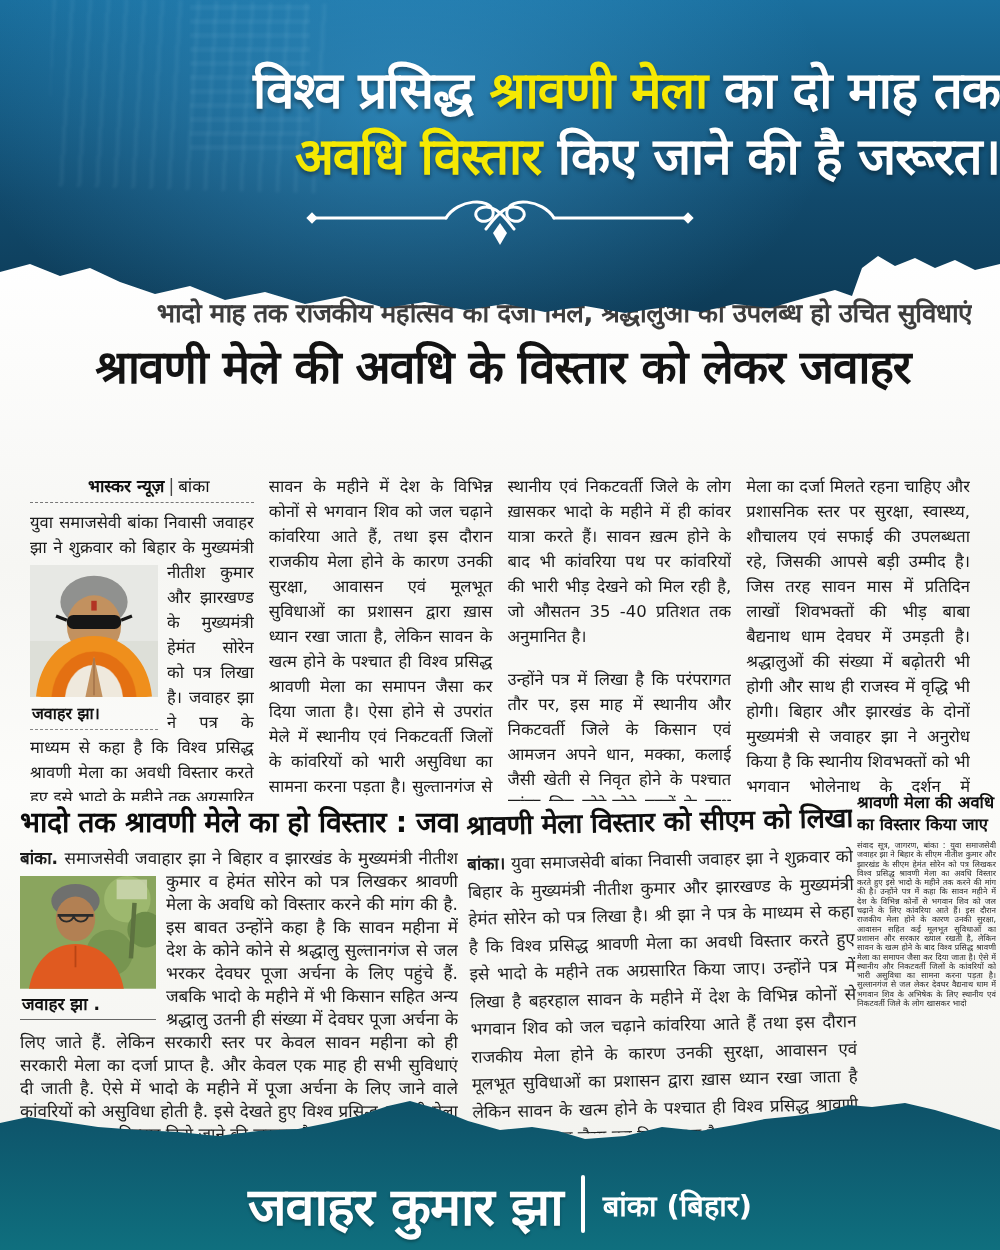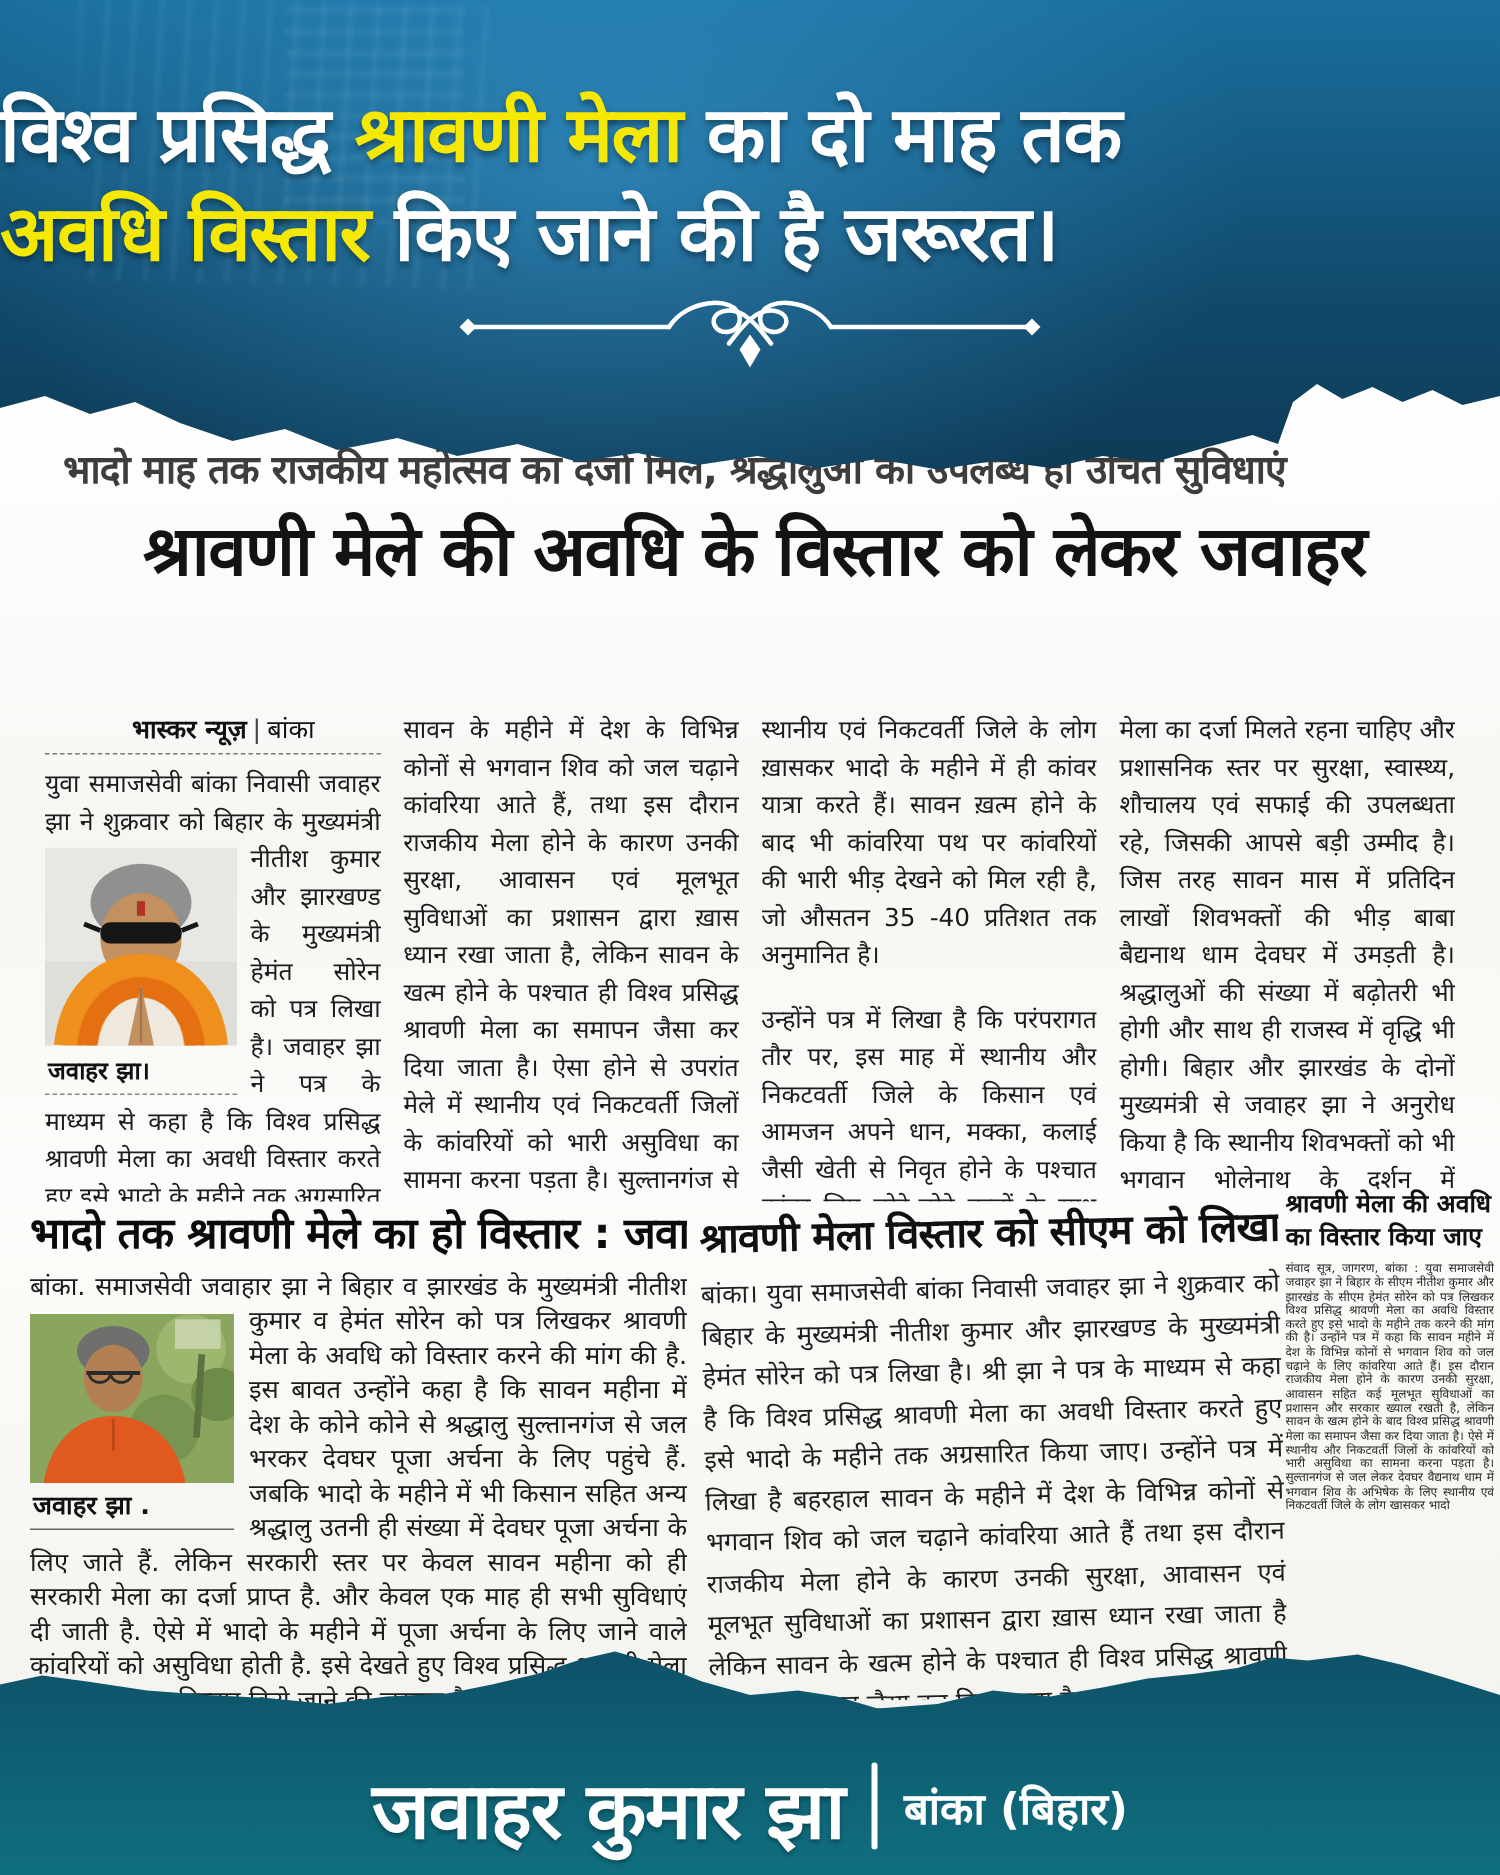--- a/index.html
+++ b/index.html
@@ -10,36 +10,36 @@
       linear-gradient(180deg,#1a6f9e 0%,#11496b 16%,#0d3a55 26%,#0d3a55 78%,#0e566c 90%,#0f6f7e 100%);
   }
   .ghost{position:absolute;left:50px;top:0;width:280px;height:190px;opacity:.6;
     background:repeating-linear-gradient(92deg,rgba(205,235,255,.10) 0 4px,rgba(205,235,255,0) 4px 18px);
     filter:blur(1.5px);transform:rotate(1.5deg);}
   .ghost2{position:absolute;left:190px;top:0;width:120px;height:150px;opacity:.5;
     background:repeating-linear-gradient(0deg,rgba(205,235,255,.10) 0 5px,rgba(205,235,255,0) 5px 14px);
     filter:blur(1px);}
 
   
-  .top-headline{position:absolute;left:0;top:58px;width:1000px;text-align:left;
+  .top-headline{position:absolute;left:0;top:58px;width:1000px;text-align:right;
     font-size:51px;line-height:66px;font-weight:800;color:#fff;letter-spacing:-1px;
     text-shadow:0 3px 4px rgba(0,0,0,.38);white-space:nowrap;}
   .top-headline .hl{color:#f5e903;}
 
   .ornament{position:absolute;left:300px;top:192px;width:400px;height:56px;}
 
   
   .paper{position:absolute;left:0;top:250px;width:1000px;height:905px;
     background:linear-gradient(180deg,#ffffff 0%,#f6f6f3 35%,#fcfcfa 60%,#f3f3ef 100%);
     filter:drop-shadow(0 5px 10px rgba(0,0,0,.4));
     clip-path:polygon(0px 22px,30px 14px,60px 26px,90px 18px,120px 32px,155px 44px,190px 36px,225px 50px,265px 42px,305px 54px,345px 46px,385px 58px,425px 52px,465px 60px,505px 54px,545px 62px,585px 56px,625px 63px,665px 57px,700px 62px,735px 54px,770px 58px,805px 48px,835px 40px,852px 46px,862px 18px,878px 6px,895px 16px,915px 8px,935px 18px,955px 10px,975px 20px,1000px 14px,
     1000px 880px,965px 869px,935px 860px,905px 853px,872px 857px,848px 855px,825px 862px,795px 866px,765px 869px,735px 875px,700px 881px,662px 877px,625px 886px,585px 889px,558px 881px,532px 877px,500px 880px,468px 871px,438px 859px,410px 851px,388px 856px,358px 866px,328px 873px,298px 879px,258px 881px,218px 886px,178px 882px,138px 880px,98px 877px,58px 871px,28px 867px,0px 873px);}
 
   .kicker{position:absolute;left:42px;top:44px;width:930px;font-size:26px;font-weight:700;
-    color:#3d3d3d;white-space:nowrap;overflow:hidden;letter-spacing:-0.5px;}
+    color:#3d3d3d;white-space:nowrap;overflow:hidden;letter-spacing:-0.5px;text-align:right;}
   .main-hl{position:absolute;left:28px;width:950px;font-size:46px;font-weight:900;color:#131313;
     letter-spacing:-1px;white-space:nowrap;overflow:hidden;}
   .main-hl.l1{top:84px;text-align:center;}
   .main-hl.l2{top:154px;}
 
   .cols{position:absolute;left:30px;top:224px;width:940px;height:327px;display:flex;gap:15px;overflow:hidden;}
   .col{flex:1 1 0;overflow:hidden;}
   .byline{font-size:17px;text-align:center;color:#111;border-bottom:1px dashed #777;
     padding-bottom:5px;margin-bottom:7px;white-space:nowrap;overflow:hidden;}
   .byline .src{font-weight:700;margin-left:14px;}
@@ -51,21 +51,21 @@
   .fig svg{display:block;width:100%;height:auto;}
   .fig .cap{display:block;font-weight:700;font-size:16px;color:#111;padding:4px 2px 3px;
     border-bottom:1px dashed #888;}
   .fig2{width:136px;margin:6px 10px 2px 0;}
   .fig2 .cap{border-bottom:1px solid #666;font-size:17px;}
 
   
   .clip-left{position:absolute;left:20px;top:552px;width:438px;height:335px;overflow:hidden;}
   .clip-left h2{margin:0 0 7px;font-size:28.5px;font-weight:900;color:#0b0b0b;letter-spacing:-0.5px;white-space:nowrap;overflow:hidden;}
   .clip-left .body{font-size:17px;line-height:23px;}
-  .lead{font-weight:400;}
+  .lead{font-weight:700;}
 
   .clip-mid{position:absolute;left:466px;top:556px;width:386px;height:330px;overflow:hidden;
     transform:rotate(-1.2deg);transform-origin:left top;}
   .clip-mid h2{margin:0 0 8px;font-size:27px;font-weight:900;color:#101010;letter-spacing:-0.5px;white-space:nowrap;overflow:hidden;}
   .clip-mid .body{font-size:17px;line-height:27.5px;font-weight:500;color:#1e1e1e;}
 
   .clip-right{position:absolute;left:857px;top:542px;width:139px;height:350px;overflow:hidden;}
   .clip-right h2{margin:0 0 5px;font-size:16.5px;font-weight:800;color:#101010;line-height:22px;}
   .clip-right .body{font-size:8px;line-height:9.3px;color:#2a2a2a;}
 

